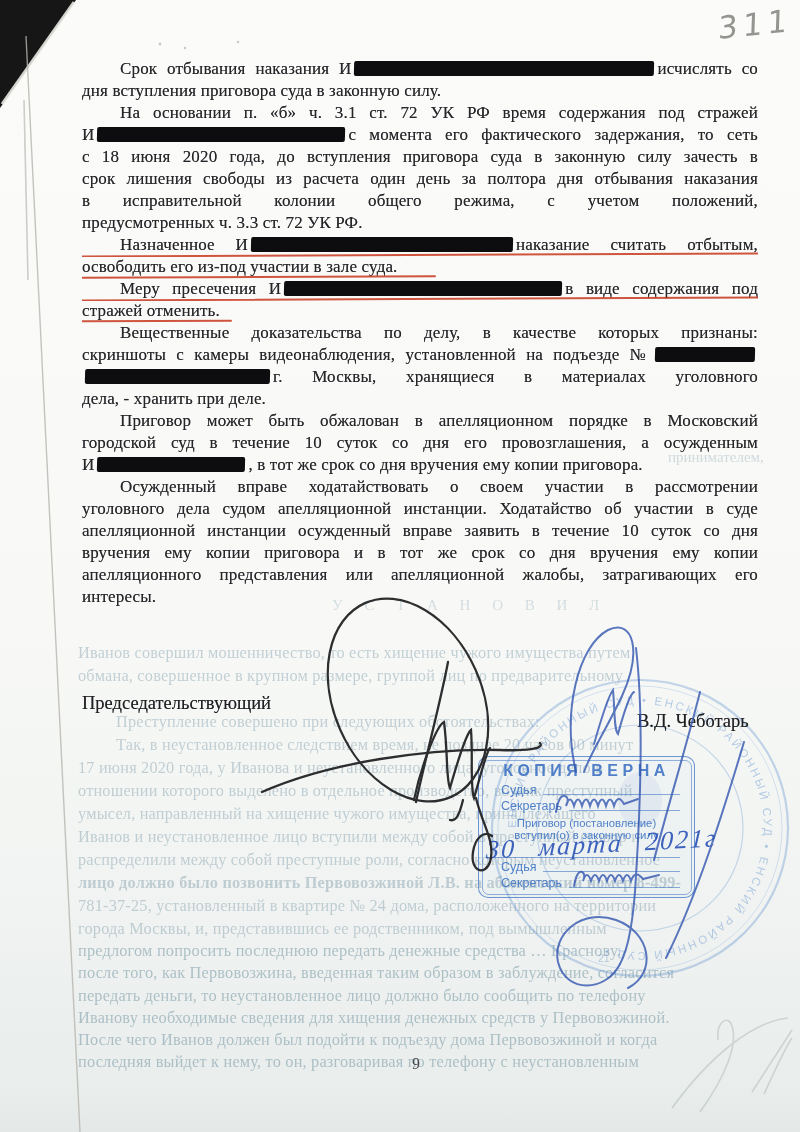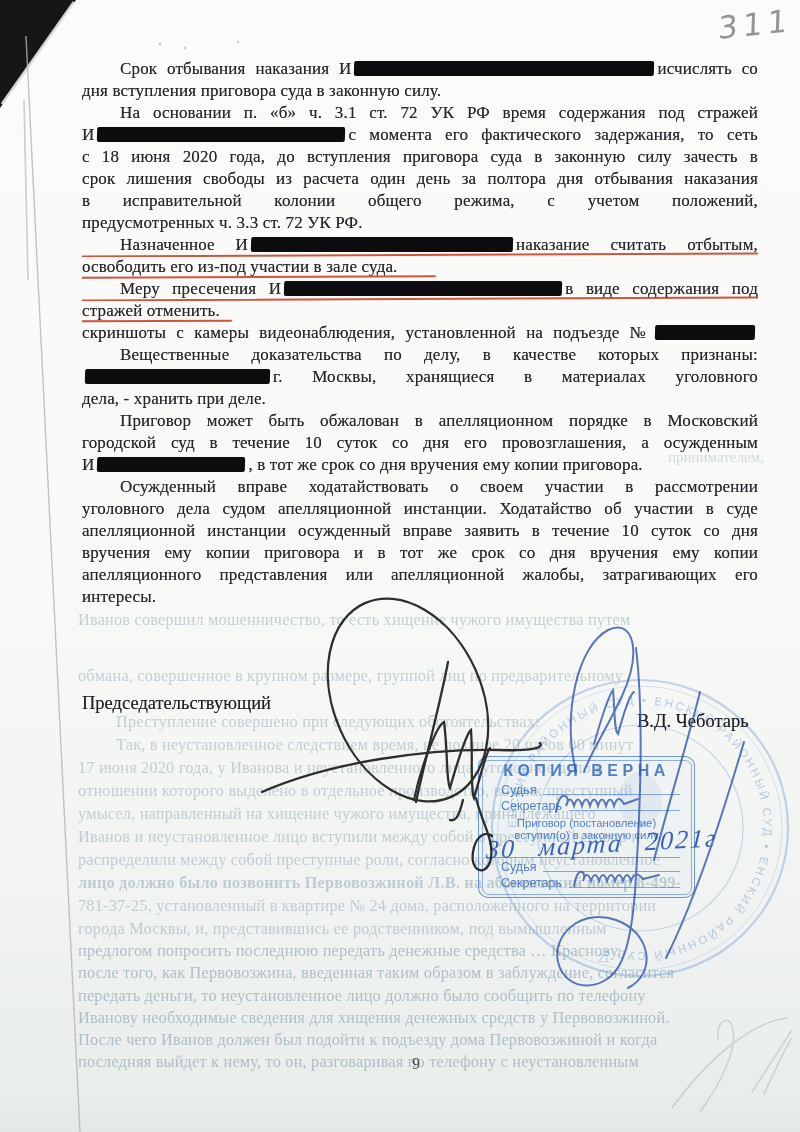--- a/index.html
+++ b/index.html
@@ -75,23 +75,24 @@
       <path d="M752,1092 L792,1030"></path>
       <path d="M764,1094 C776,1068 786,1046 792,1038"></path>
     </g>
     <g fill="#9a9a96" opacity=".5">
       <circle cx="160" cy="44" r="1.4"></circle>
         <circle cx="185" cy="48" r="1.2"></circle>
         <circle cx="238" cy="42" r="1.3"></circle>
     </g>
   </svg>
 
+  <div id="bleed-heading">У С Т А Н О В И Л</div>
   <div id="bleed-fragment">принимателем,</div>
   <div id="bleed-lines">
-      <div class="bleed" style="left: 78px; top: 610px;">Иванов совершил мошенничество, то есть хищение чужого имущества путем</div>
+      <div class="bleed" style="left: 78px; top: 643px;">Иванов совершил мошенничество, то есть хищение чужого имущества путем</div>
       <div class="bleed" style="left: 78px; top: 666px;">обмана, совершенное в крупном размере, группой лиц по предварительному</div>
       <div class="bleed" style="left: 116px; top: 712px;">Преступление совершено при следующих обстоятельствах:</div>
       <div class="bleed" style="left: 116px; top: 735px;">Так, в неустановленное следствием время, не позднее 20 часов 00 минут</div>
       <div class="bleed" style="left: 78px; top: 758px;">17 июня 2020 года, у Иванова и неустановленного лица, уголовное дело в</div>
       <div class="bleed" style="left: 78px; top: 781px;">отношении которого выделено в отдельное производство, возник преступный</div>
       <div class="bleed" style="left: 78px; top: 804px;">умысел, направленный на хищение чужого имущества, принадлежащего</div>
       <div class="bleed" style="left: 78px; top: 827px;">Иванов и неустановленное лицо вступили между собой в преступный сговор и</div>
       <div class="bleed" style="left: 78px; top: 850px;">распределили между собой преступные роли, согласно которым неустановленное</div>
       <div class="bleed" style="left: 78px; top: 873px; font-weight: bold;">лицо должно было позвонить Первовозжиной Л.В. на абонентский номер 8-499-</div>
       <div class="bleed" style="left: 78px; top: 896px;">781-37-25, установленный в квартире № 24 дома, расположенного на территории</div>
@@ -150,22 +151,22 @@
       <div class="line j"><span class="ind"></span><span>На основании п. «б» ч. 3.1 ст. 72 УК РФ время содержания под стражей</span></div>
       <div class="line j"><span>И</span><span class="bar" style="width: 248px; background: rgb(13, 13, 15);"></span><span>с момента его фактического задержания, то сеть</span></div>
       <div class="line j"><span>с 18 июня 2020 года, до вступления приговора суда в законную силу зачесть в</span></div>
       <div class="line j"><span>срок лишения свободы из расчета один день за полтора дня отбывания наказания</span></div>
       <div class="line j"><span>в исправительной колонии общего режима, с учетом положений,</span></div>
       <div class="line l"><span>предусмотренных ч. 3.3 ст. 72 УК РФ.</span></div>
       <div class="line j"><span class="ind"></span><span>Назначенное И</span><span class="bar" style="width: 262px; background: rgb(13, 13, 15);"></span><span>наказание считать отбытым,</span><div class="uline" style="left: -4px; width: 684px; background: rgb(200, 55, 31);"></div></div>
       <div class="line l"><span>освободить его из-под участии в зале суда.</span><div class="uline" style="left: -2px; width: 356px; background: rgb(200, 55, 31);"></div></div>
       <div class="line j"><span class="ind"></span><span>Меру пресечения И</span><span class="bar" style="width: 278px; background: rgb(13, 13, 15);"></span><span>в виде содержания под</span><div class="uline" style="left: -4px; width: 684px; background: rgb(200, 55, 31);"></div></div>
       <div class="line l"><span>стражей отменить.</span><div class="uline" style="left: -2px; width: 152px; background: rgb(200, 55, 31);"></div></div>
+      <div class="line j"><span class="ind"></span><span>Вещественные доказательства по делу, в качестве которых признаны:</span></div>
       <div class="line j"><span>скриншоты с камеры видеонаблюдения, установленной на подъезде №</span><span class="bar" style="width: 100px; background: rgb(13, 13, 15);"></span></div>
-      <div class="line j"><span class="ind"></span><span>Вещественные доказательства по делу, в качестве которых признаны:</span></div>
       <div class="line j"><span class="bar" style="width: 185px; background: rgb(13, 13, 15);"></span><span>г. Москвы, хранящиеся в материалах уголовного</span></div>
       <div class="line l"><span>дела, - хранить при деле.</span></div>
       <div class="line j"><span class="ind"></span><span>Приговор может быть обжалован в апелляционном порядке в Московский</span></div>
       <div class="line j"><span>городской суд в течение 10 суток со дня его провозглашения, а осужденным</span></div>
       <div class="line l"><span>И</span><span class="bar" style="width: 148px; background: rgb(13, 13, 15);"></span><span>, в тот же срок со дня вручения ему копии приговора.</span></div>
       <div class="line j"><span class="ind"></span><span>Осужденный вправе ходатайствовать о своем участии в рассмотрении</span></div>
       <div class="line j"><span>уголовного дела судом апелляционной инстанции. Ходатайство об участии в суде</span></div>
       <div class="line j"><span>апелляционной инстанции осужденный вправе заявить в течение 10 суток со дня</span></div>
       <div class="line j"><span>вручения ему копии приговора и в тот же срок со дня вручения ему копии</span></div>
       <div class="line j"><span>апелляционного представления или апелляционной жалобы, затрагивающих его</span></div>

